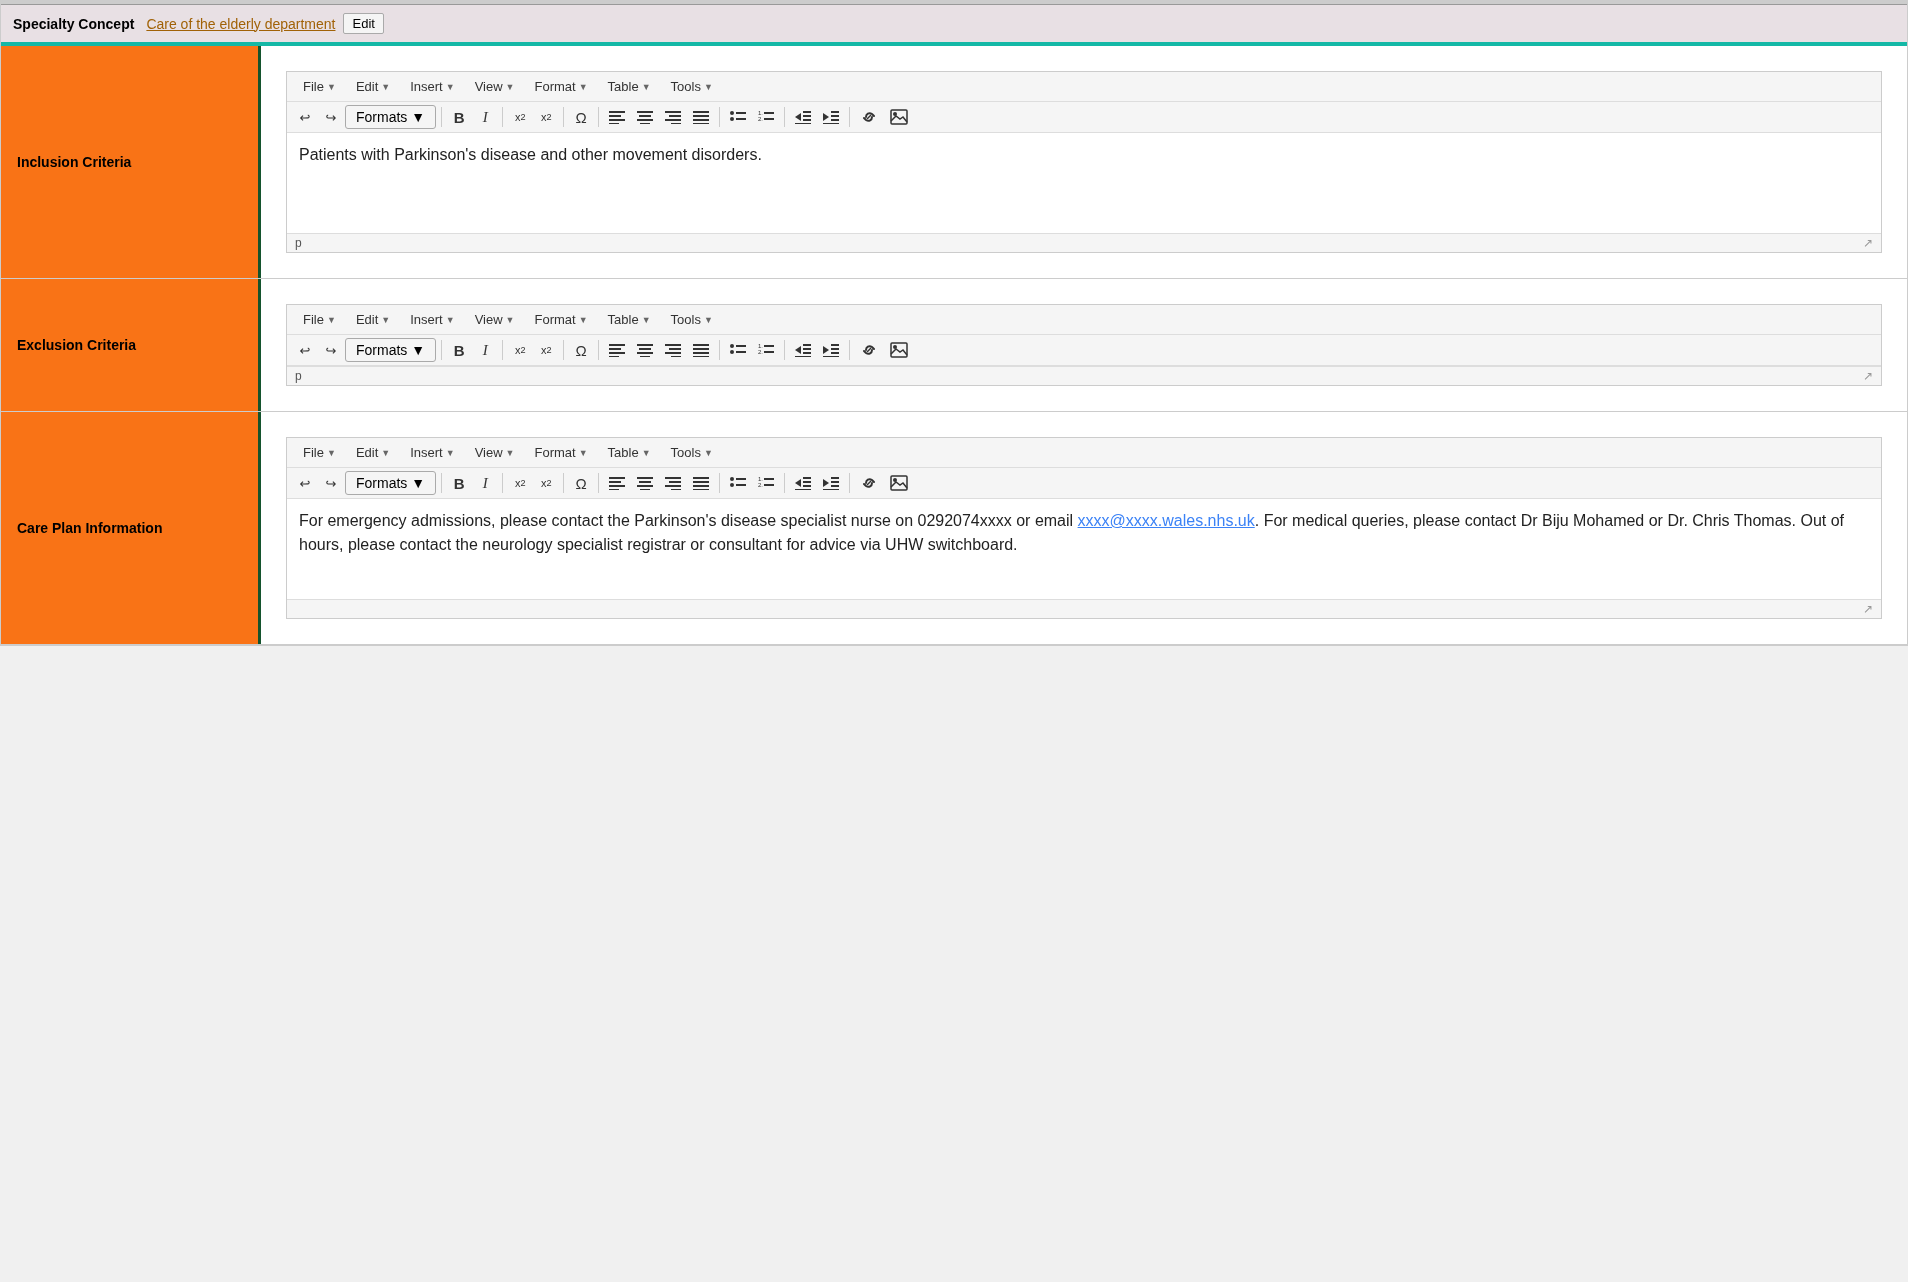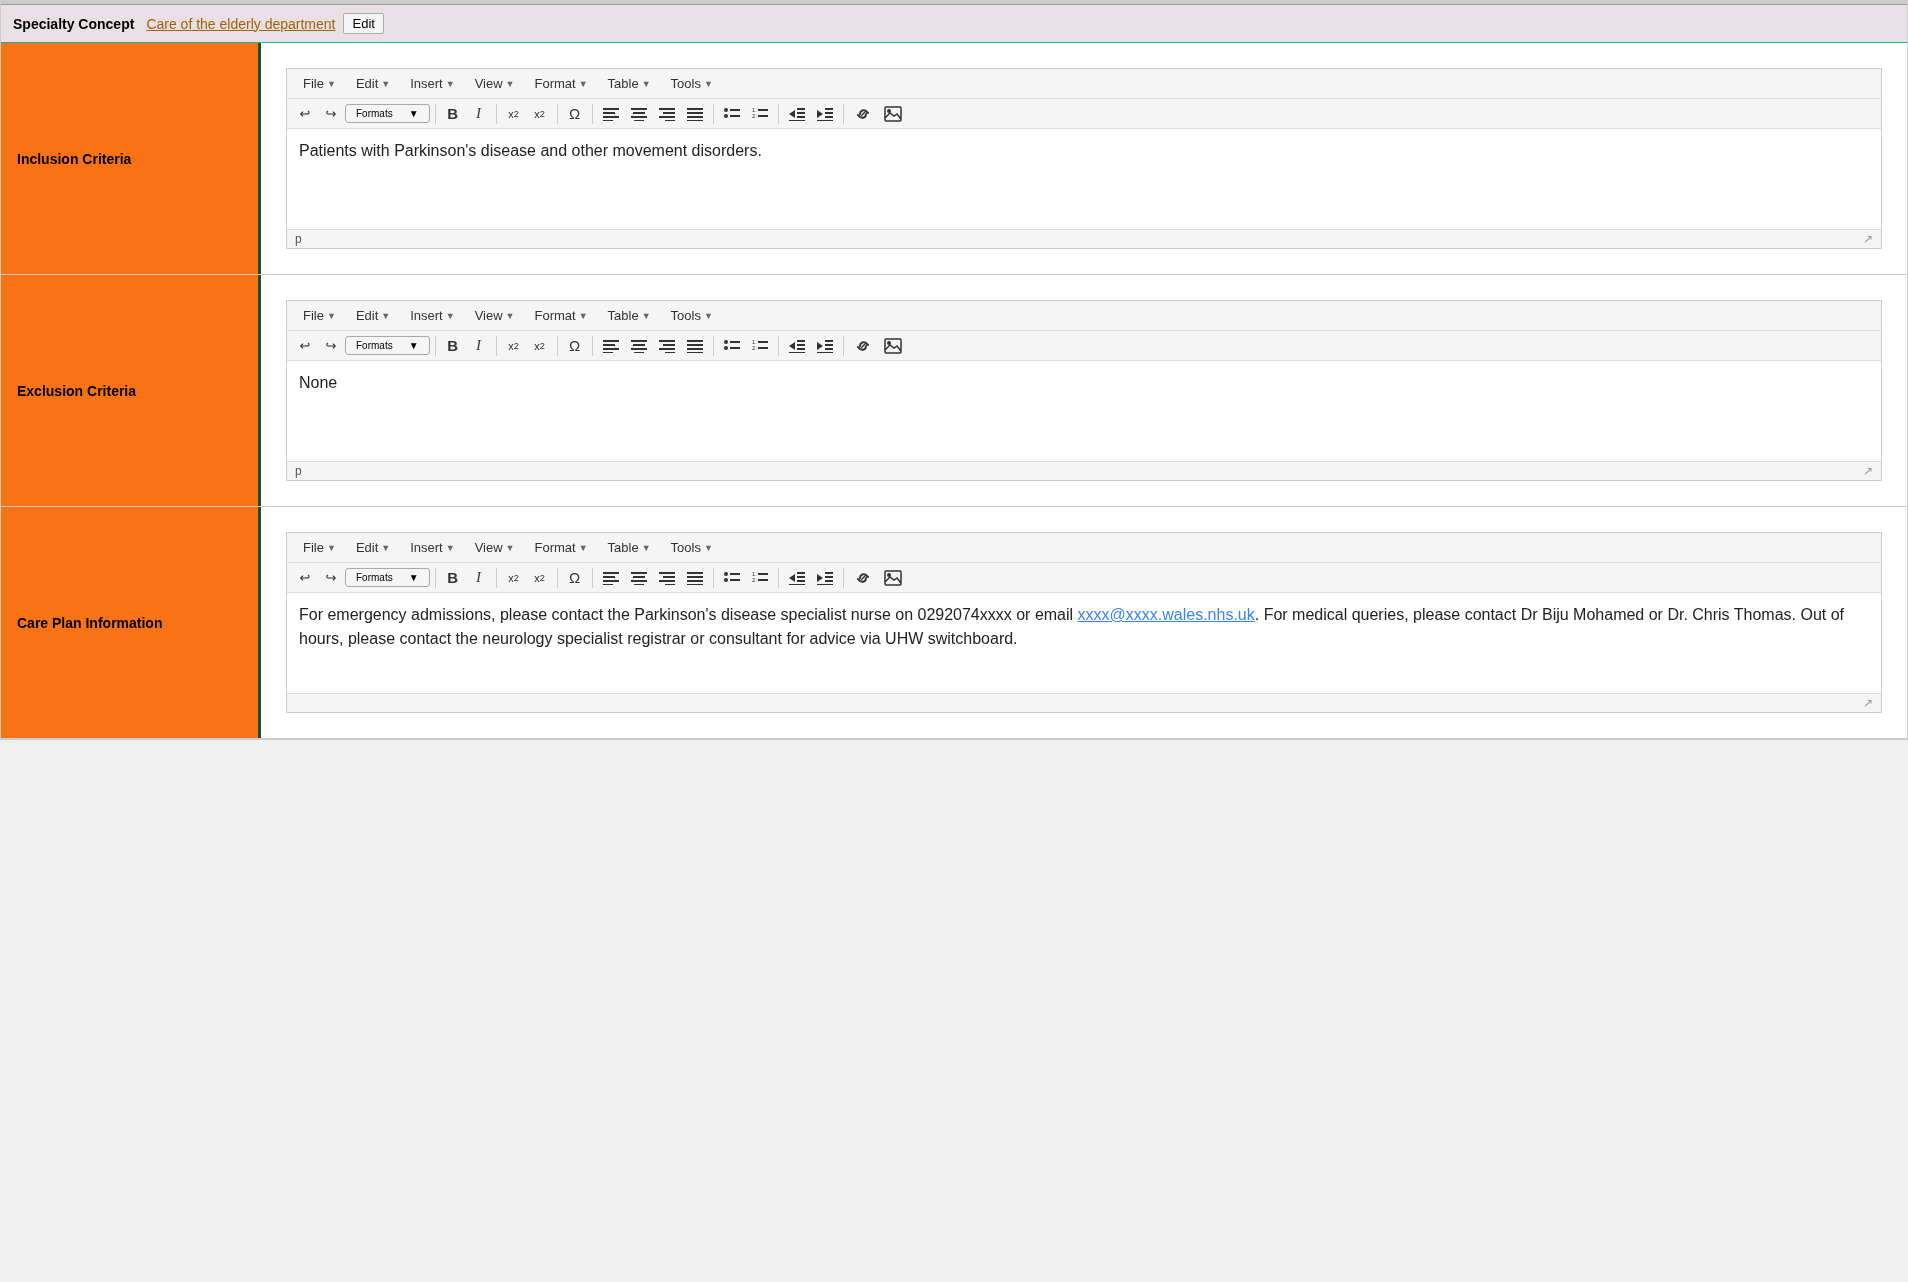--- a/index.html
+++ b/index.html
@@ -12,21 +12,21 @@
     .page-wrapper {
       background: #fff;
       border: 1px solid #ccc;
       overflow: hidden;
     }
 
     
     .specialty-row {
       display: flex;
       align-items: center;
-      border-bottom: 1px solid #14b8a6;
+      border-bottom: 4px solid #14b8a6;
       background: #e8e0e4;
       padding: 8px 12px;
     }
     .specialty-label {
       font-weight: bold;
       margin-right: 12px;
       white-space: nowrap;
     }
     .specialty-link {
       color: #a16207;
@@ -99,24 +99,24 @@
       height: 20px;
       background: #ccc;
       margin: 0 3px;
     }
     .formats-btn {
       background: #f5f5f5;
       border: 1px solid #aaa;
       border-radius: 3px;
       padding: 3px 10px;
       cursor: pointer;
-      font-size: 10px;
+      font-size: 14px;
       display: flex;
       align-items: center;
-      gap: 16px;
+      gap: 4px;
     }
     .bold-btn { font-weight: bold; font-size: 15px; }
     .italic-btn { font-style: italic; font-size: 15px; font-family: Georgia, serif; }
     .sub-btn { font-size: 11px; }
     .sup-btn { font-size: 11px; }
     .omega-btn { font-size: 15px; }
 
     
     .editor-content {
       padding: 10px 12px;
@@ -481,21 +481,20 @@
           </button>
           <button class="tb-btn">
             <svg width="18" height="16" viewBox="0 0 18 16">
                 <rect x="1" y="1" width="16" height="14" rx="1" stroke="#333" stroke-width="1.5" fill="none"></rect>
                 <circle cx="5" cy="5" r="2" fill="#333"></circle>
                 <polyline points="1,12 6,7 10,10 13,8 17,13" stroke="#333" stroke-width="1.5" fill="none"></polyline>
               </svg>
           </button>
         </div>
 
-        <div class="editor-content">None</div>
 
         <div class="editor-statusbar">
           <span>p</span>
           <span class="resize-handle">↗</span>
         </div>
       </div>
     </div>
   </div>
 
   <div class="field-row">

